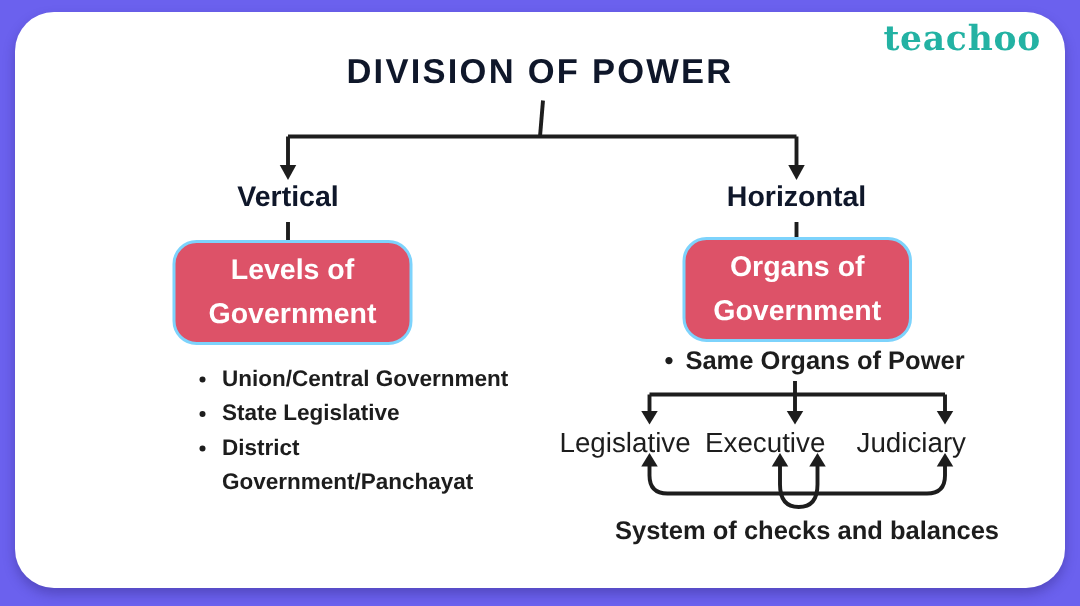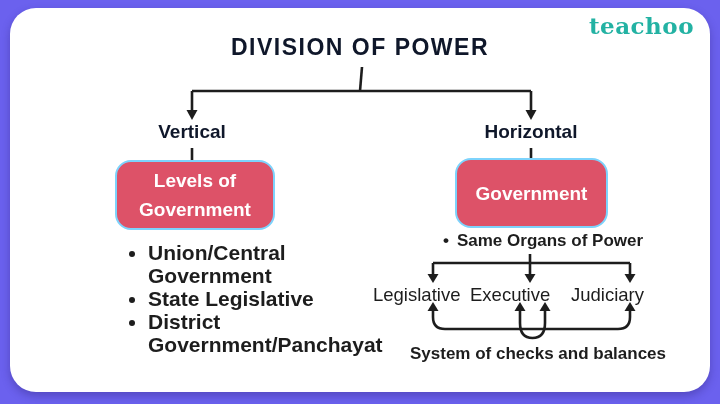--- a/index.html
+++ b/index.html
@@ -34,21 +34,21 @@
     background:#dd5268;border:2px solid #7dd3fc;border-radius:16px;
     color:#ffffff;font-size:19px;font-weight:700;text-align:center;
     display:flex;flex-direction:column;justify-content:center;align-items:center;
     line-height:29px;box-sizing:border-box;
   }
   .node.left{left:115px;top:160px;width:160px;height:70px;}
   .node.right{left:455px;top:158px;width:153px;height:70px;}
   ul.bullets{
     left:132px;top:241px;width:205px;margin:0;padding:0 0 0 16px;
     list-style:disc outside;
-    font-size:21px;font-weight:700;color:#1d1d1d;line-height:23px;
+    font-size:15px;font-weight:700;color:#1d1d1d;line-height:23px;
   }
   .same-level{
     left:443px;top:231px;display:flex;align-items:flex-start;gap:8px;
     font-size:17px;font-weight:700;color:#1d1d1d;
   }
   .same-level .dot{font-size:17px;line-height:20px;}
   .organ{
     top:284px;width:120px;text-align:left;
     font-size:18.5px;font-weight:400;color:#1d1d1d;
   }
@@ -101,20 +101,21 @@
 
 <div class="abs branch-label left">Vertical</div>
 <div class="abs branch-label right">Horizontal</div>
 
 <div class="abs node left">
   <span>Levels of</span>
   <span>Government</span>
 </div>
 
 <div class="abs node right">
+  <span>Organs of</span>
   <span>Government</span>
 </div>
 
 <ul class="abs bullets">
   <li>Union/Central Government</li>
   <li>State Legislative</li>
   <li>District Government/Panchayat</li>
 </ul>
 
 <div class="abs same-level">

